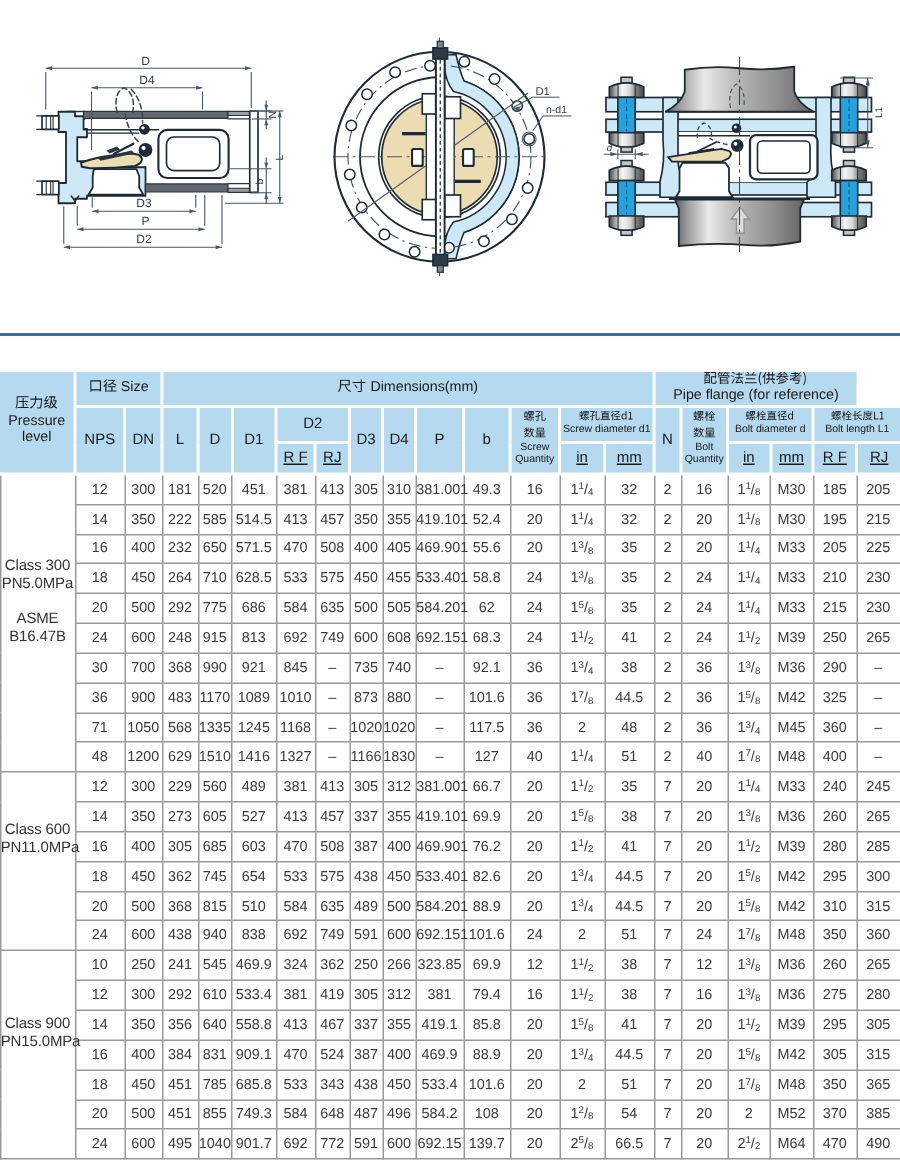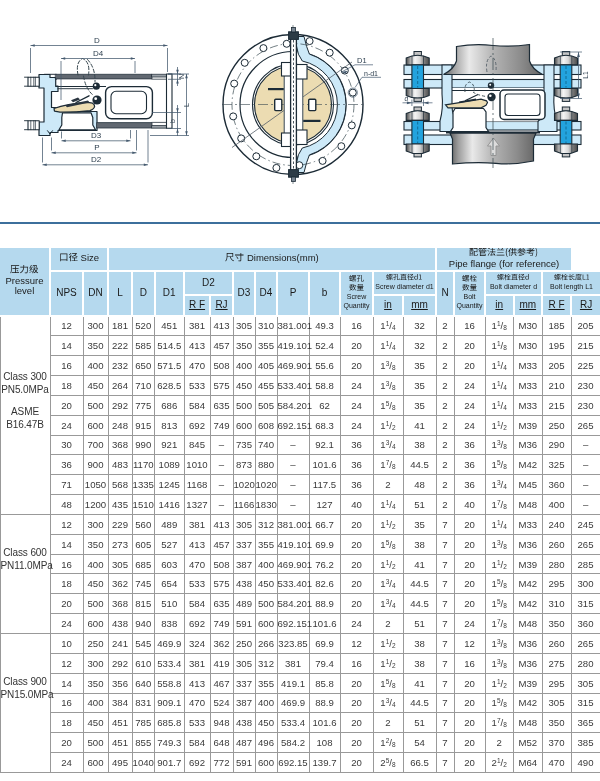--- a/index.html
+++ b/index.html
@@ -652,21 +652,21 @@
           <td>2</td>
           <td>36</td>
           <td>1<sup>3</sup>/<sub>4</sub></td>
           <td>M45</td>
           <td>360</td>
           <td>–</td>
         </tr>
 <tr>
           <td>48</td>
           <td>1200</td>
-          <td>435</td>
+          <td>629</td>
           <td>1510</td>
           <td>1416</td>
           <td>1327</td>
           <td>–</td>
           <td>1166</td>
           <td>1830</td>
           <td>–</td>
           <td>127</td>
           <td>40</td>
           <td>1<sup>1</sup>/<sub>4</sub></td>
@@ -900,21 +900,21 @@
           <td>305</td>
           <td>315</td>
         </tr>
 <tr>
           <td>18</td>
           <td>450</td>
           <td>451</td>
           <td>785</td>
           <td>685.8</td>
           <td>533</td>
-          <td>948</td>
+          <td>343</td>
           <td>438</td>
           <td>450</td>
           <td>533.4</td>
           <td>101.6</td>
           <td>20</td>
           <td>2</td>
           <td>51</td>
           <td>7</td>
           <td>20</td>
           <td>1<sup>7</sup>/<sub>8</sub></td>

